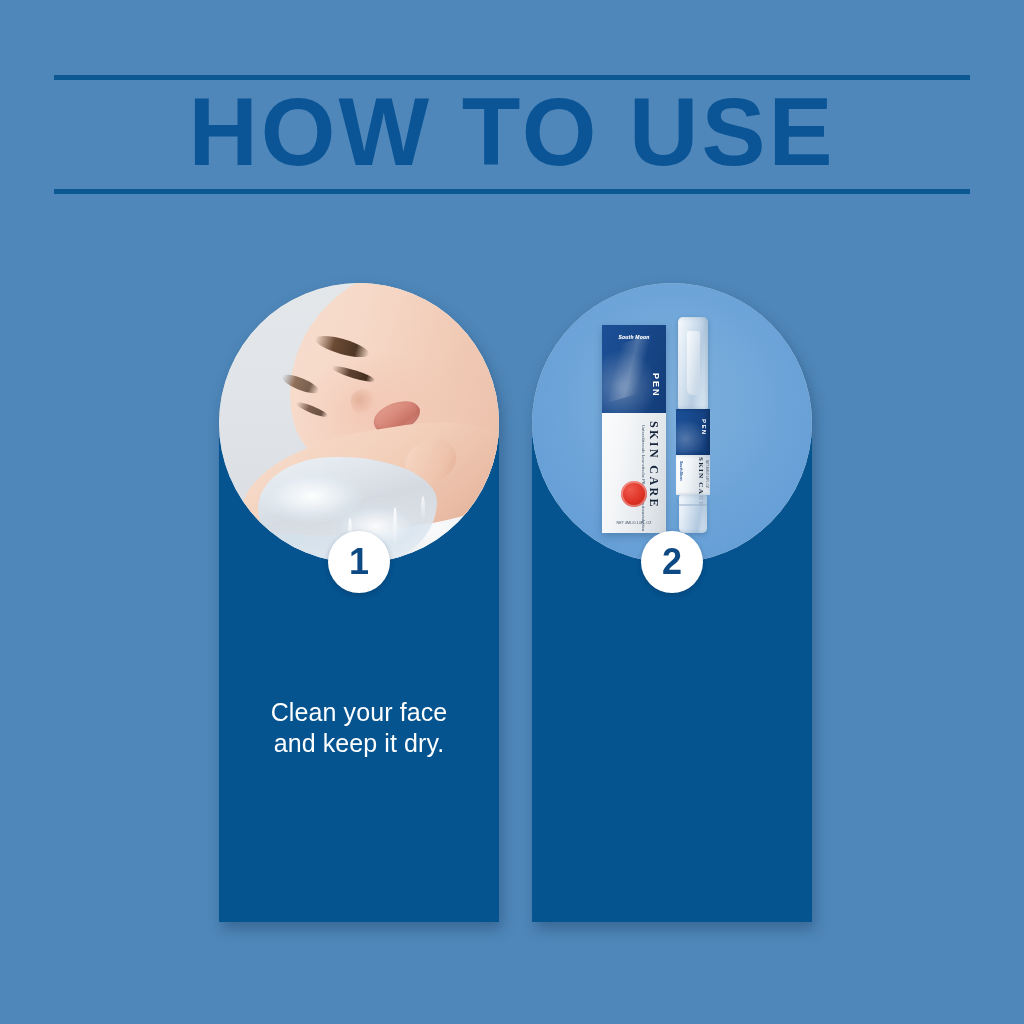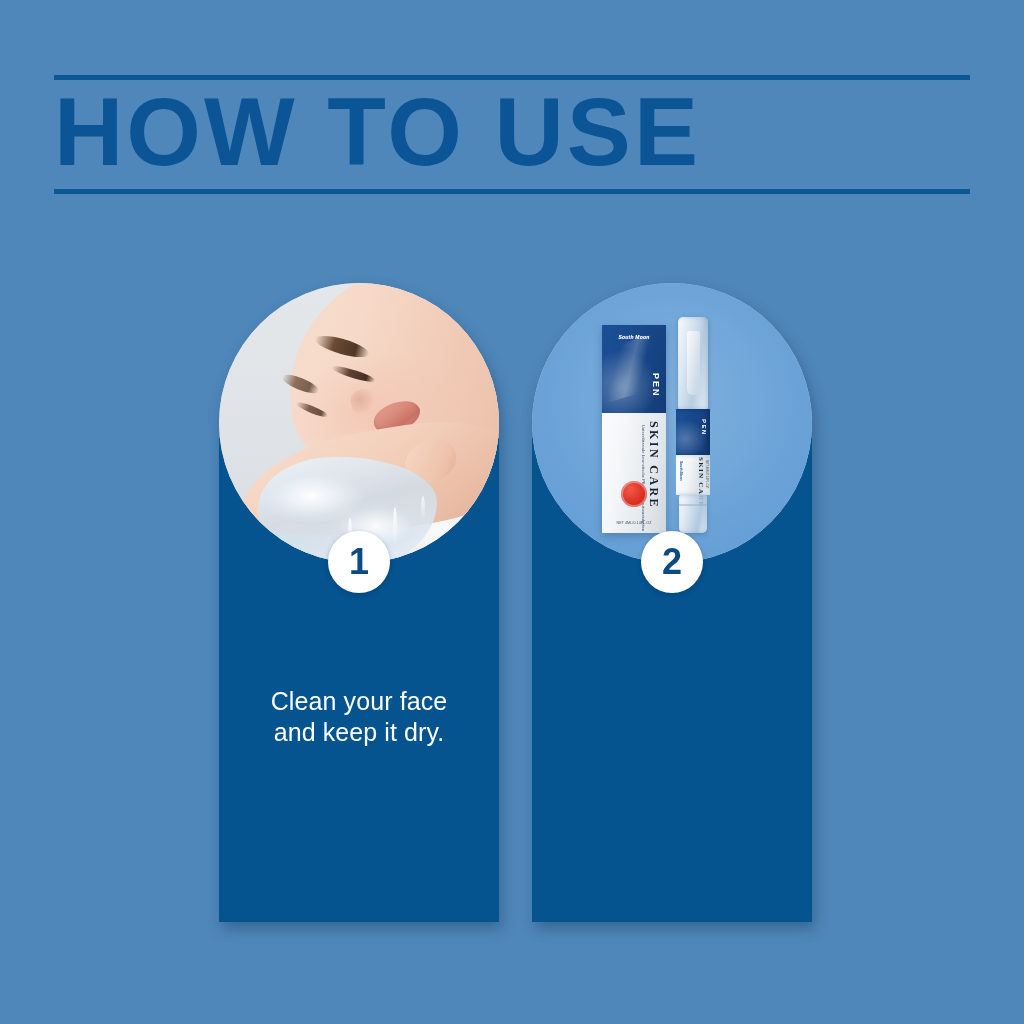--- a/index.html
+++ b/index.html
@@ -38,20 +38,21 @@
   }
   .rule-top { top: 5px; }
   .rule-bottom { bottom: 0px; }
 
   .title {
     position: absolute;
     left: 0;
     right: 0;
     top: 50%;
     transform: translateY(-50%);
+    text-align: center;
     color: #0b5596;
     font-family: "Liberation Sans Narrow", "Liberation Sans", sans-serif;
     font-weight: 700;
     font-size: 96px;
     letter-spacing: 3px;
     line-height: 1;
     white-space: nowrap;
     transform-origin: center;
   }
 
@@ -469,21 +470,21 @@
     left: 6px;
     right: 6px;
     bottom: 0;
     color: #ffffff;
     text-align: center;
     font-size: 25px;
     line-height: 31px;
     letter-spacing: 0.1px;
     white-space: pre-line;
   }
-  .caption-1 { bottom: 174px; }
+  .caption-1 { bottom: 163px; }
   .caption-2 { bottom: 106px; }
 </style>
 </head>
 <body>
 
 <div class="poster">
 
   <div class="header">
     <div class="rule rule-top"></div>
     <div class="title">HOW TO USE</div>

